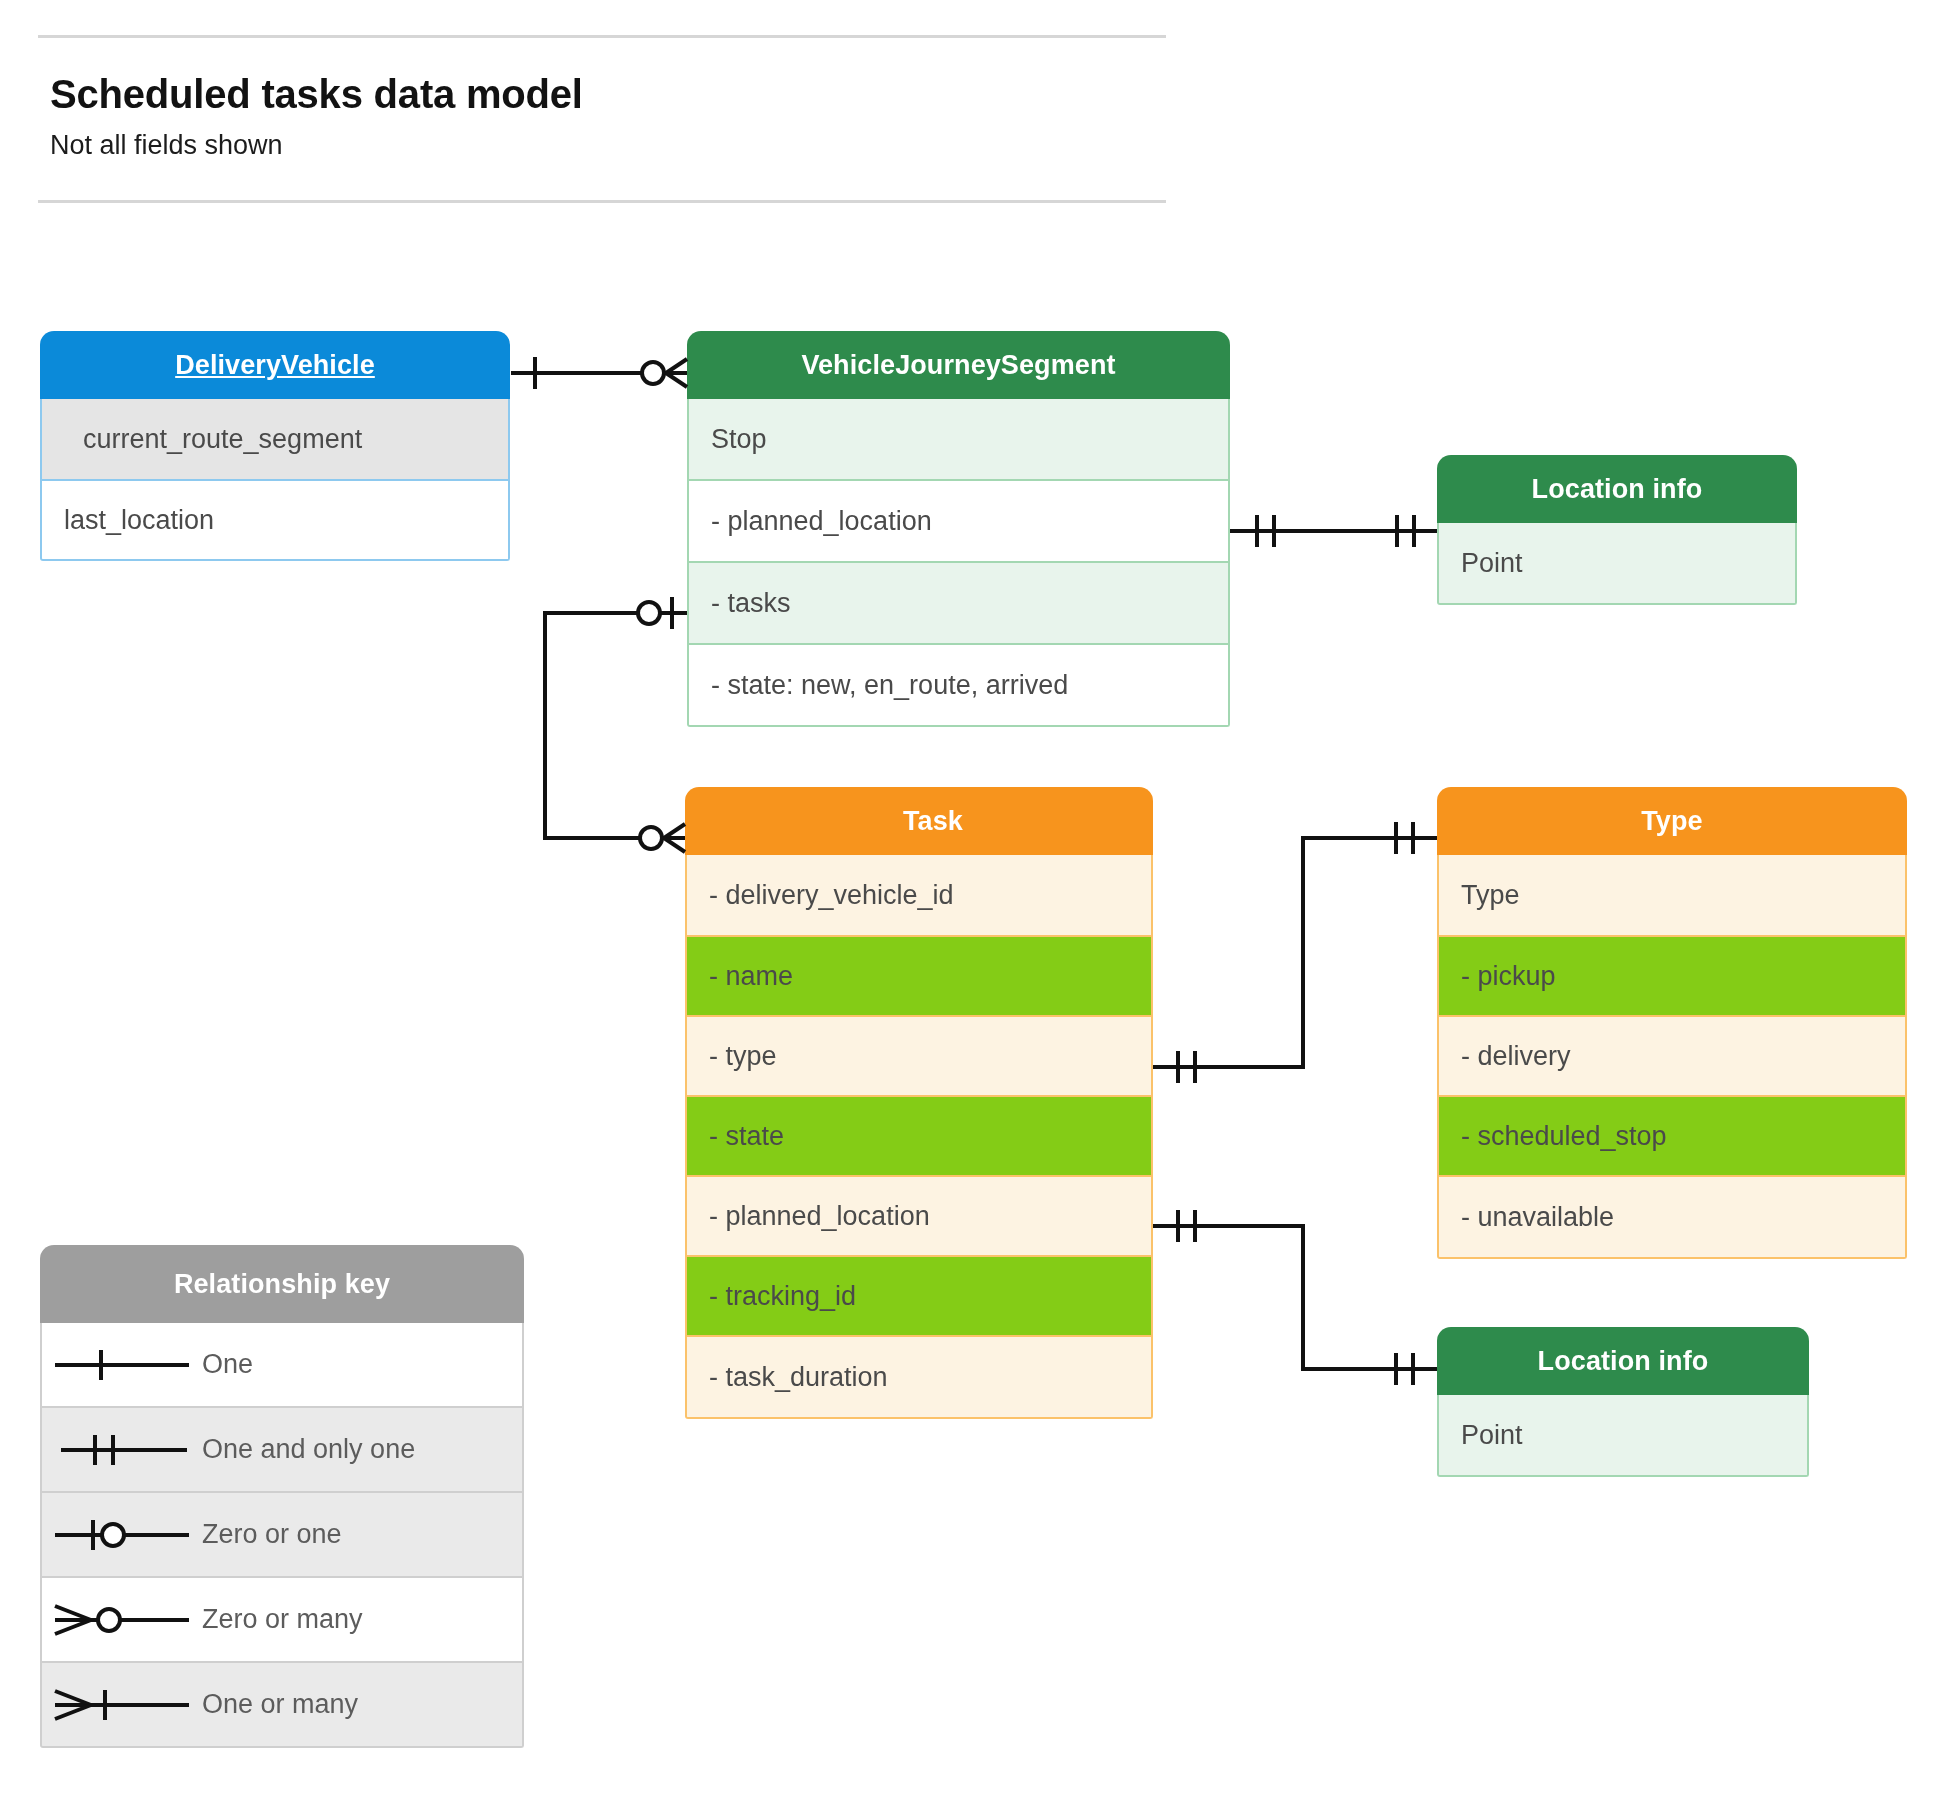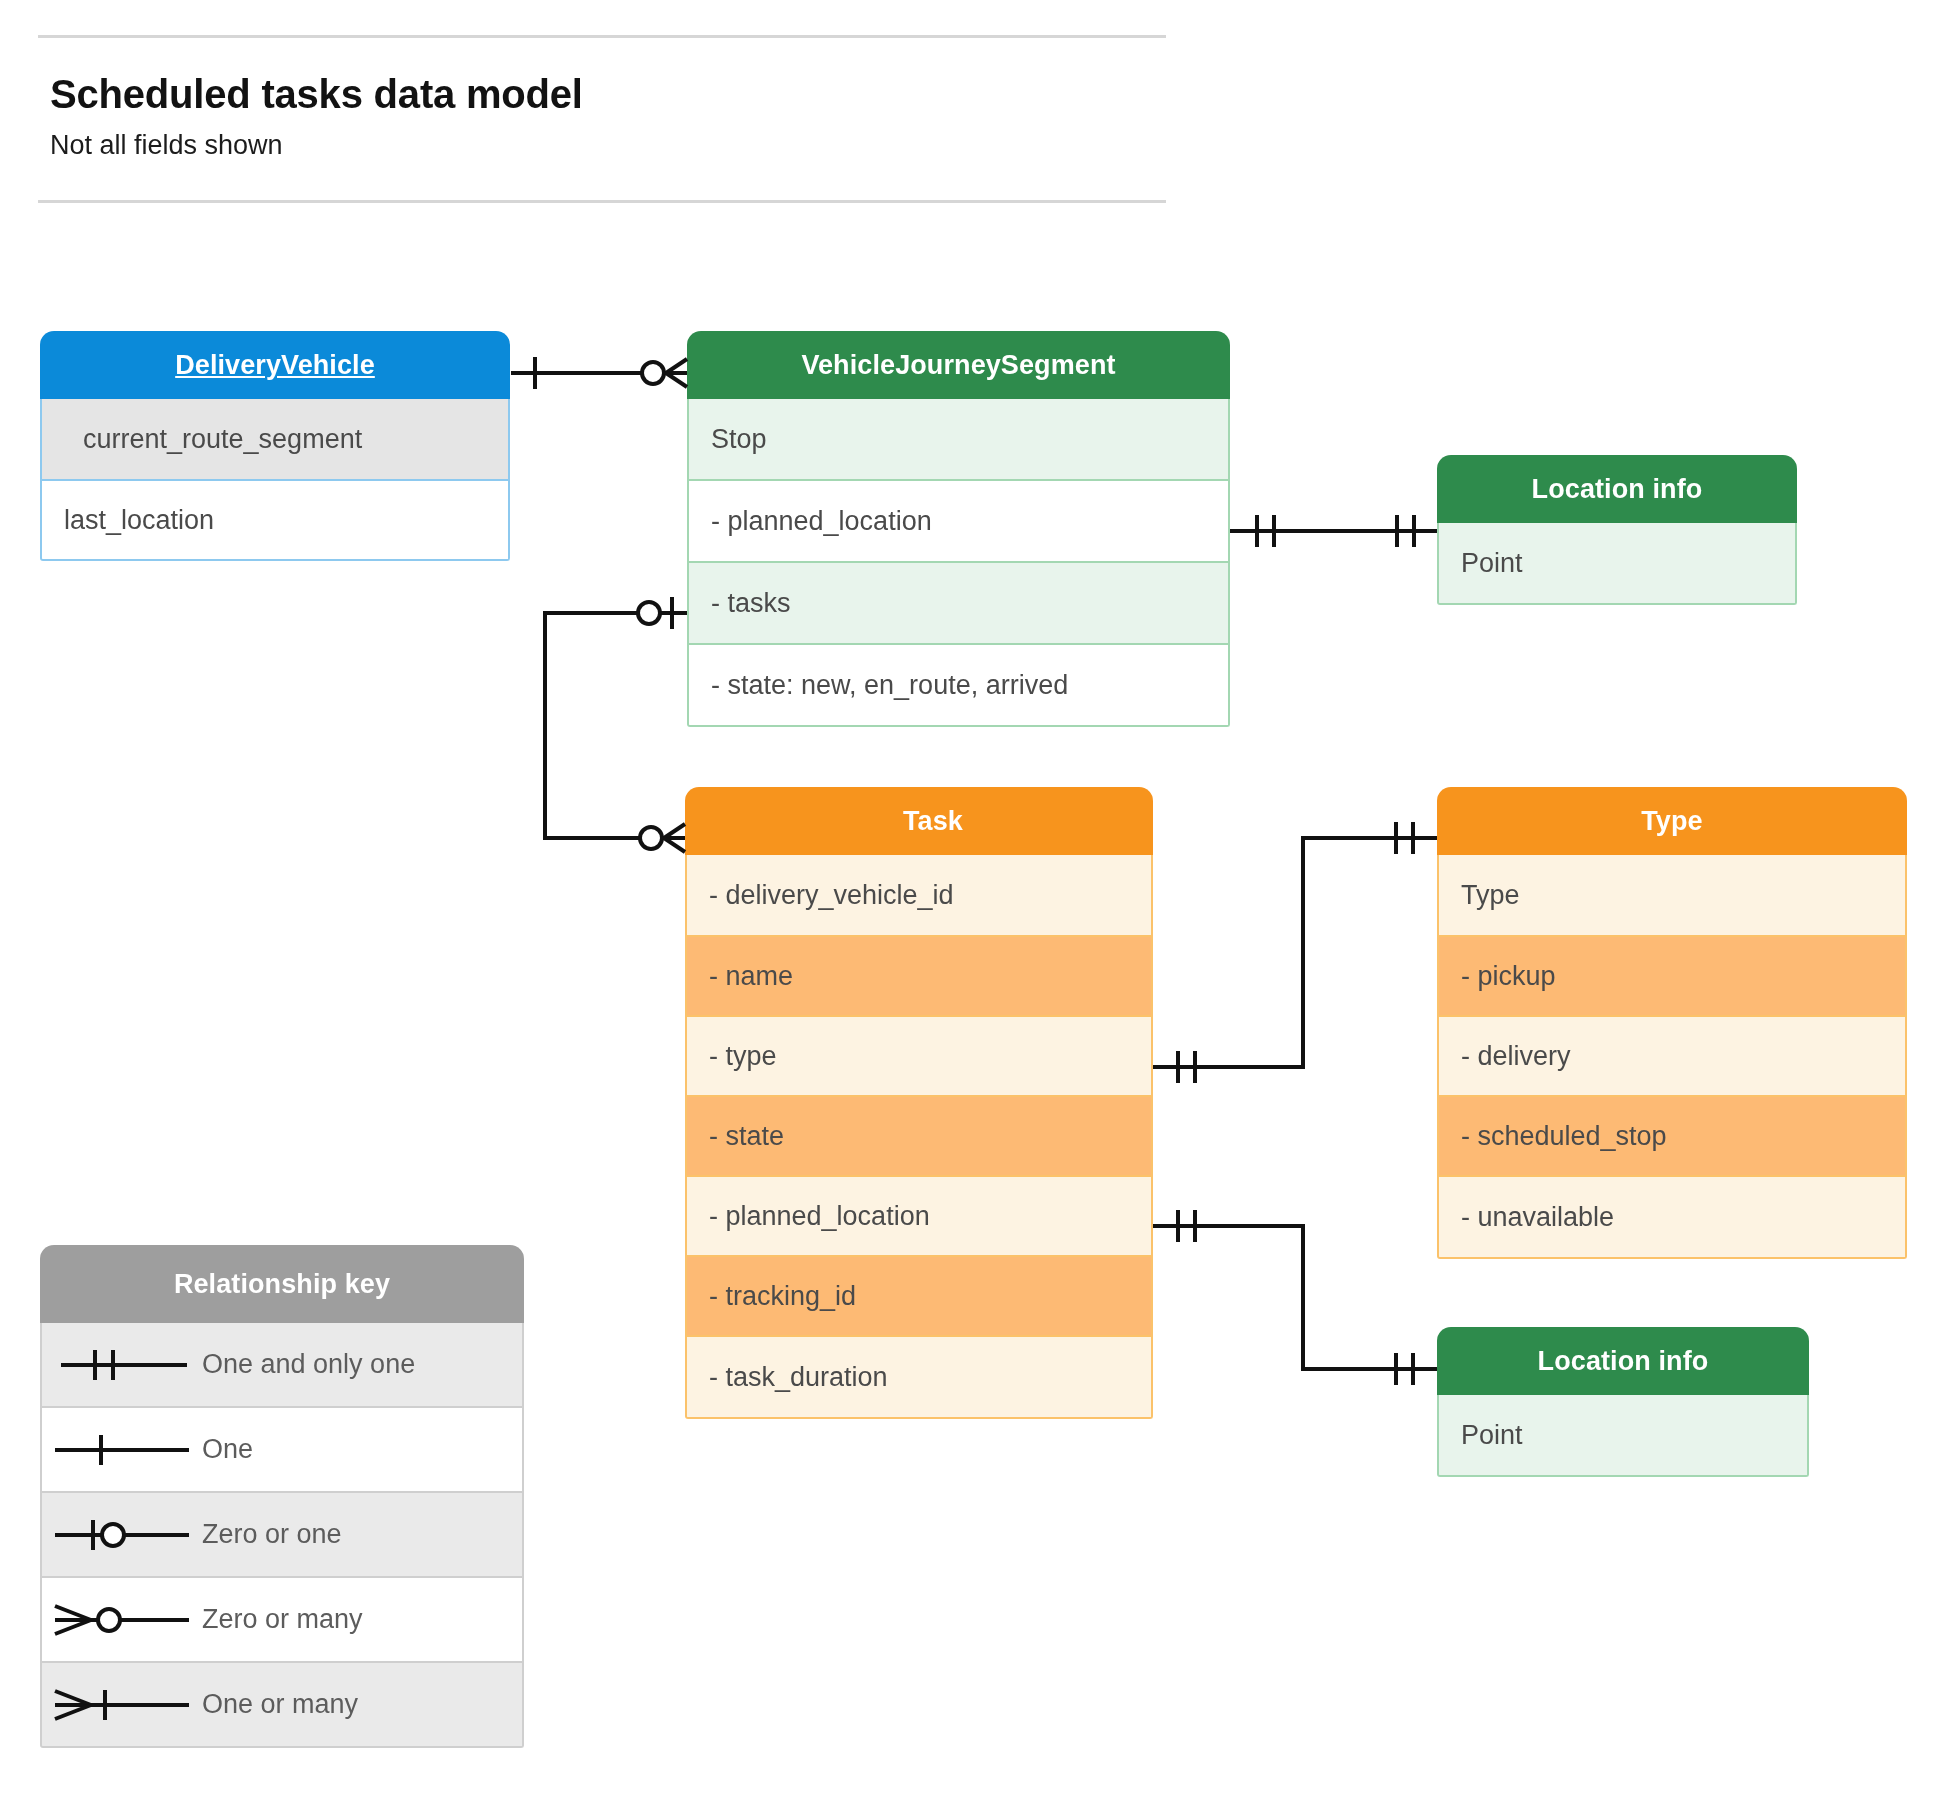--- a/index.html
+++ b/index.html
@@ -51,21 +51,21 @@
   
   .e-green .hdr{background:#2e8b4c;}
   .e-green .row{border-color:#a3d7b2;}
   .e-green .row.alt{background:#e8f4ec;}
   .e-green .row.plain{background:#ffffff;}
 
   
   .e-orange .hdr{background:#f7941d;}
   .e-orange .row{border-color:#fbc26a;}
   .e-orange .row.alt{background:#fdf3e2;}
-  .e-orange .row.plain{background:#fdba74;}
+  .e-orange .row.plain{background:#84cc16;}
 
   
   .e-grey .hdr{background:#9e9e9e;}
   .e-grey .row{border-color:#cfcfcf;}
   .e-grey .row.alt{background:#eaeaea;}
   .e-grey .row.plain{background:#ffffff;}
 
   
   #legend .row{padding-left:0;font-size:27px;color:#5c5c5c;}
   #legend .sym{width:160px;flex:none;display:flex;align-items:center;justify-content:center;}
@@ -128,39 +128,39 @@
   </div>
 
   <div class="entity e-green" id="ent-loc-bottom" style="left:1437px; top:1327px; width:372px;">
     <div class="hdr" style="height:68px;">Location info</div>
     <div class="row alt last" style="height:82px;">Point</div>
   </div>
 
   <div class="entity e-grey" id="legend" style="left:40px; top:1245px; width:484px;">
     <div class="hdr" style="height:78px;">Relationship key</div>
 
+    <div class="row plain" style="height:85px;">
+      <span class="sym">
+        <svg width="150" height="40" viewBox="0 0 150 40">
+          <line x1="8" y1="20" x2="142" y2="20" stroke="#111" stroke-width="4"></line>
+          <line x1="54" y1="5" x2="54" y2="35" stroke="#111" stroke-width="4"></line>
+        </svg>
+      </span>
+      <span class="lbl">One</span>
+    </div>
+
     <div class="row alt" style="height:85px;">
       <span class="sym">
         <svg width="150" height="40" viewBox="0 0 150 40">
           <line x1="14" y1="20" x2="140" y2="20" stroke="#111" stroke-width="4"></line>
           <line x1="48" y1="5" x2="48" y2="35" stroke="#111" stroke-width="4"></line>
           <line x1="66" y1="5" x2="66" y2="35" stroke="#111" stroke-width="4"></line>
         </svg>
       </span>
       <span class="lbl">One and only one</span>
-    </div>
-
-    <div class="row plain" style="height:85px;">
-      <span class="sym">
-        <svg width="150" height="40" viewBox="0 0 150 40">
-          <line x1="8" y1="20" x2="142" y2="20" stroke="#111" stroke-width="4"></line>
-          <line x1="54" y1="5" x2="54" y2="35" stroke="#111" stroke-width="4"></line>
-        </svg>
-      </span>
-      <span class="lbl">One</span>
     </div>
 
     <div class="row alt" style="height:85px;">
       <span class="sym">
         <svg width="150" height="40" viewBox="0 0 150 40">
           <line x1="8" y1="20" x2="142" y2="20" stroke="#111" stroke-width="4"></line>
           <line x1="46" y1="5" x2="46" y2="35" stroke="#111" stroke-width="4"></line>
           <circle cx="66" cy="20" r="11" fill="#fff" stroke="#111" stroke-width="4"></circle>
         </svg>
       </span>

